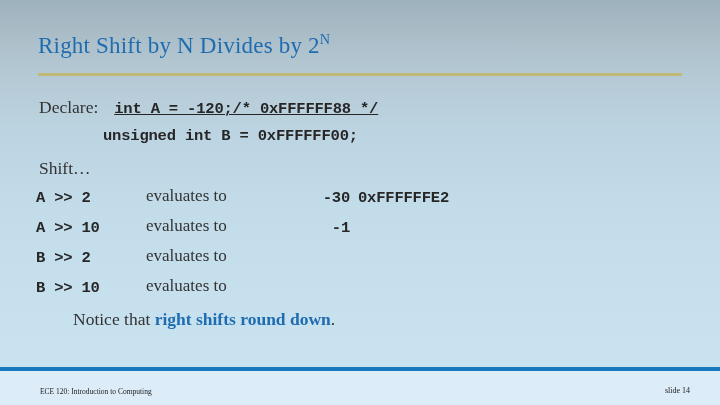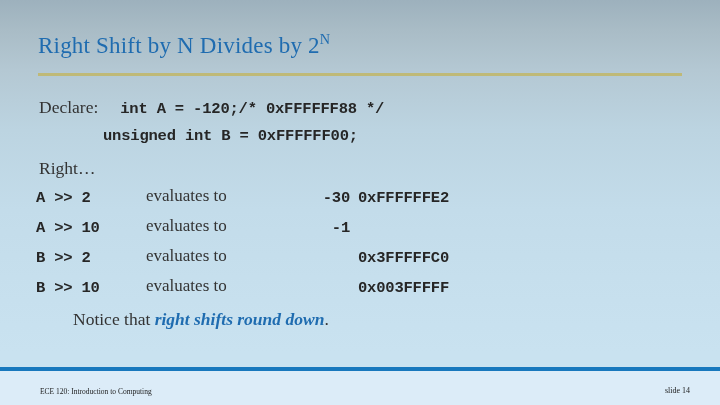--- a/index.html
+++ b/index.html
@@ -144,21 +144,20 @@
   .note {
     position: absolute;
     left: 73px;
     top: 309px;
     font-size: 17.5px;
     white-space: nowrap;
   }
   .note b {
     color: #1f6cb0;
     font-weight: bold;
-    font-style: italic;
   }
 
   
   .footer-bar {
     position: absolute;
     left: 0;
     top: 367px;
     width: 720px;
     height: 4px;
     background: #1878bd;
@@ -202,53 +201,51 @@
 </head>
 <body>
 
 <div class="slide">
 
   <div class="title"><span>Right Shift by N Divides by 2</span><sup>N</sup></div>
   <div class="title-rule"></div>
 
   <div class="body">
 
-    <div class="declare-line"><span class="serif label">Declare:</span><span class="mono code" style="margin-left:22px;">int A = -120;/* 0xFFFFFF88 */</span></div>
+    <div class="declare-line"><span class="serif label">Declare:</span><span class="mono code" style="margin-left:16px;text-decoration:underline;">int A = -120;/* 0xFFFFFF88 */</span></div>
 
     <div class="declare-line2 mono">unsigned int B = 0xFFFFFF00;</div>
 
-    <div class="then-line serif">Right…</div>
+    <div class="then-line serif">Shift…</div>
 
     <div class="rows">
 
       <div class="row">
         <span class="mono expr">A &gt;&gt; 2</span>
         <span class="serif verb">evaluates to</span>
         <span class="mono dec">-30</span>
         <span class="mono hex">0xFFFFFFE2</span>
       </div>
 
       <div class="row">
         <span class="mono expr">A &gt;&gt; 10</span>
         <span class="serif verb">evaluates to</span>
         <span class="mono dec">-1</span>
       </div>
 
       <div class="row">
         <span class="mono expr">B &gt;&gt; 2</span>
         <span class="serif verb">evaluates to</span>
         <span class="mono dec"></span>
-        <span class="mono hex">0x3FFFFFC0</span>
       </div>
 
       <div class="row">
         <span class="mono expr">B &gt;&gt; 10</span>
         <span class="serif verb">evaluates to</span>
         <span class="mono dec"></span>
-        <span class="mono hex">0x003FFFFF</span>
       </div>
 
     </div>
 
     <div class="note serif"><span>Notice that </span><b>right shifts round down</b><span>.</span></div>
 
   </div>
 
   <div class="footer-bar"></div>
   <div class="footer-band"></div>

